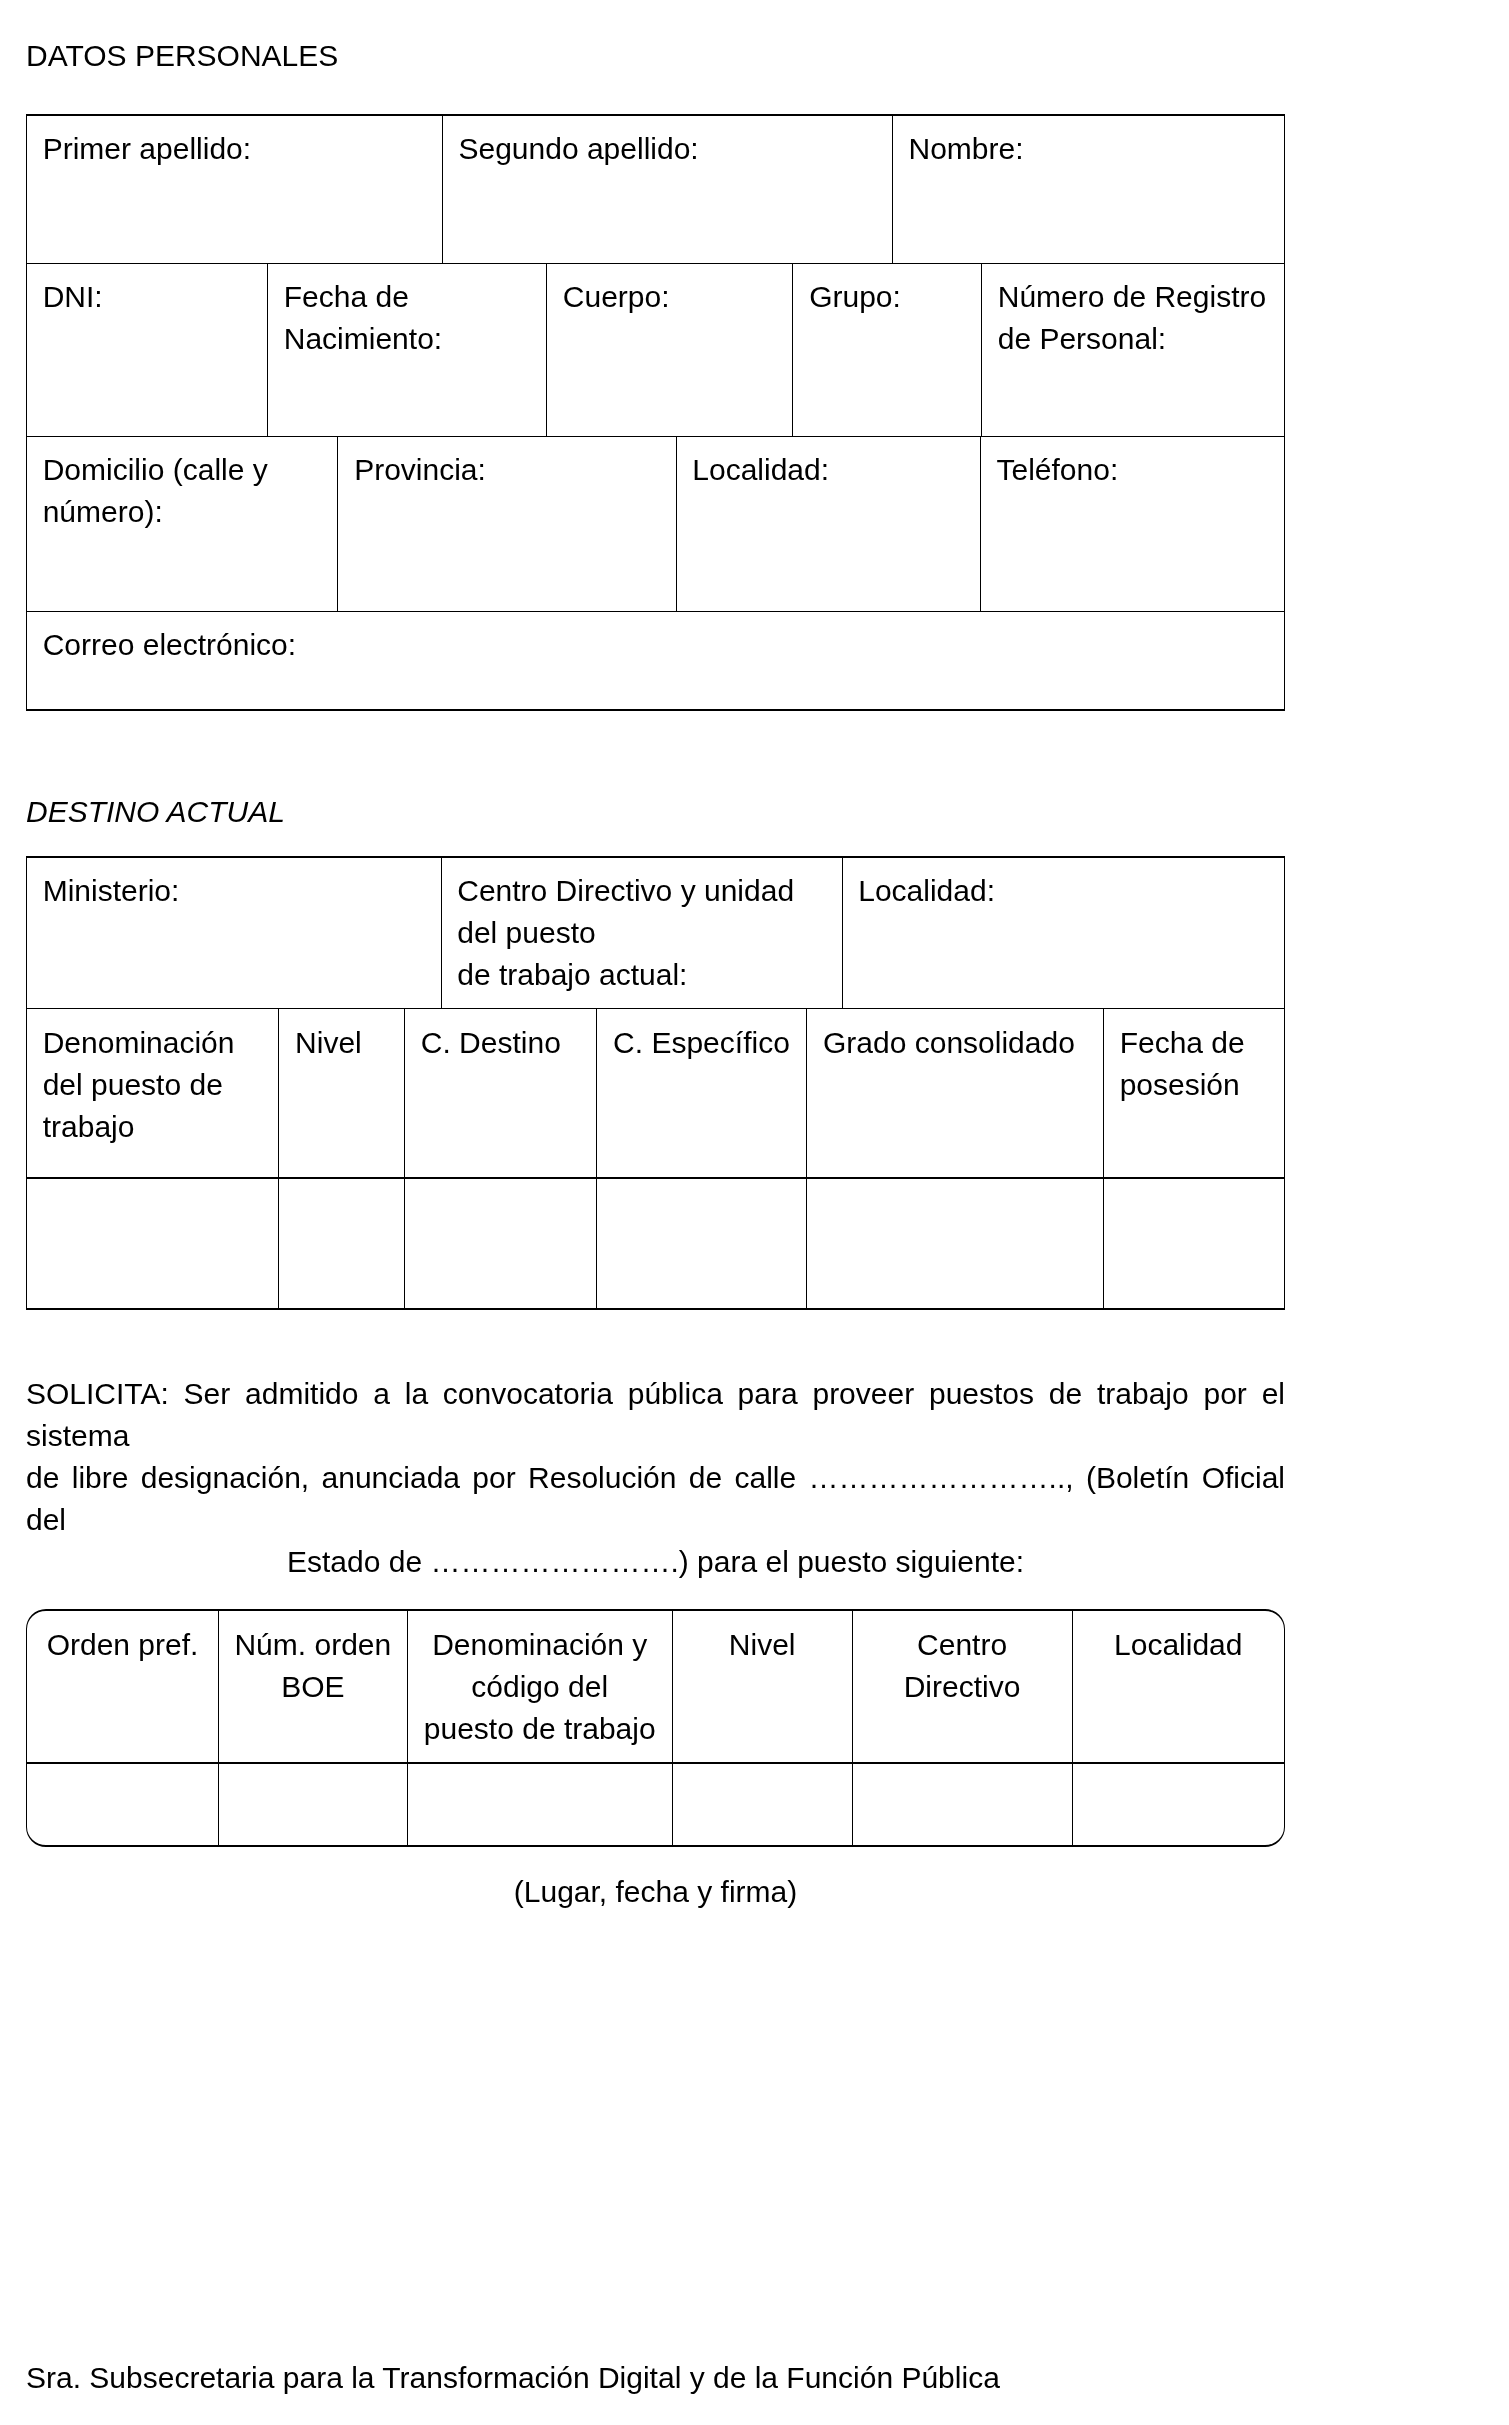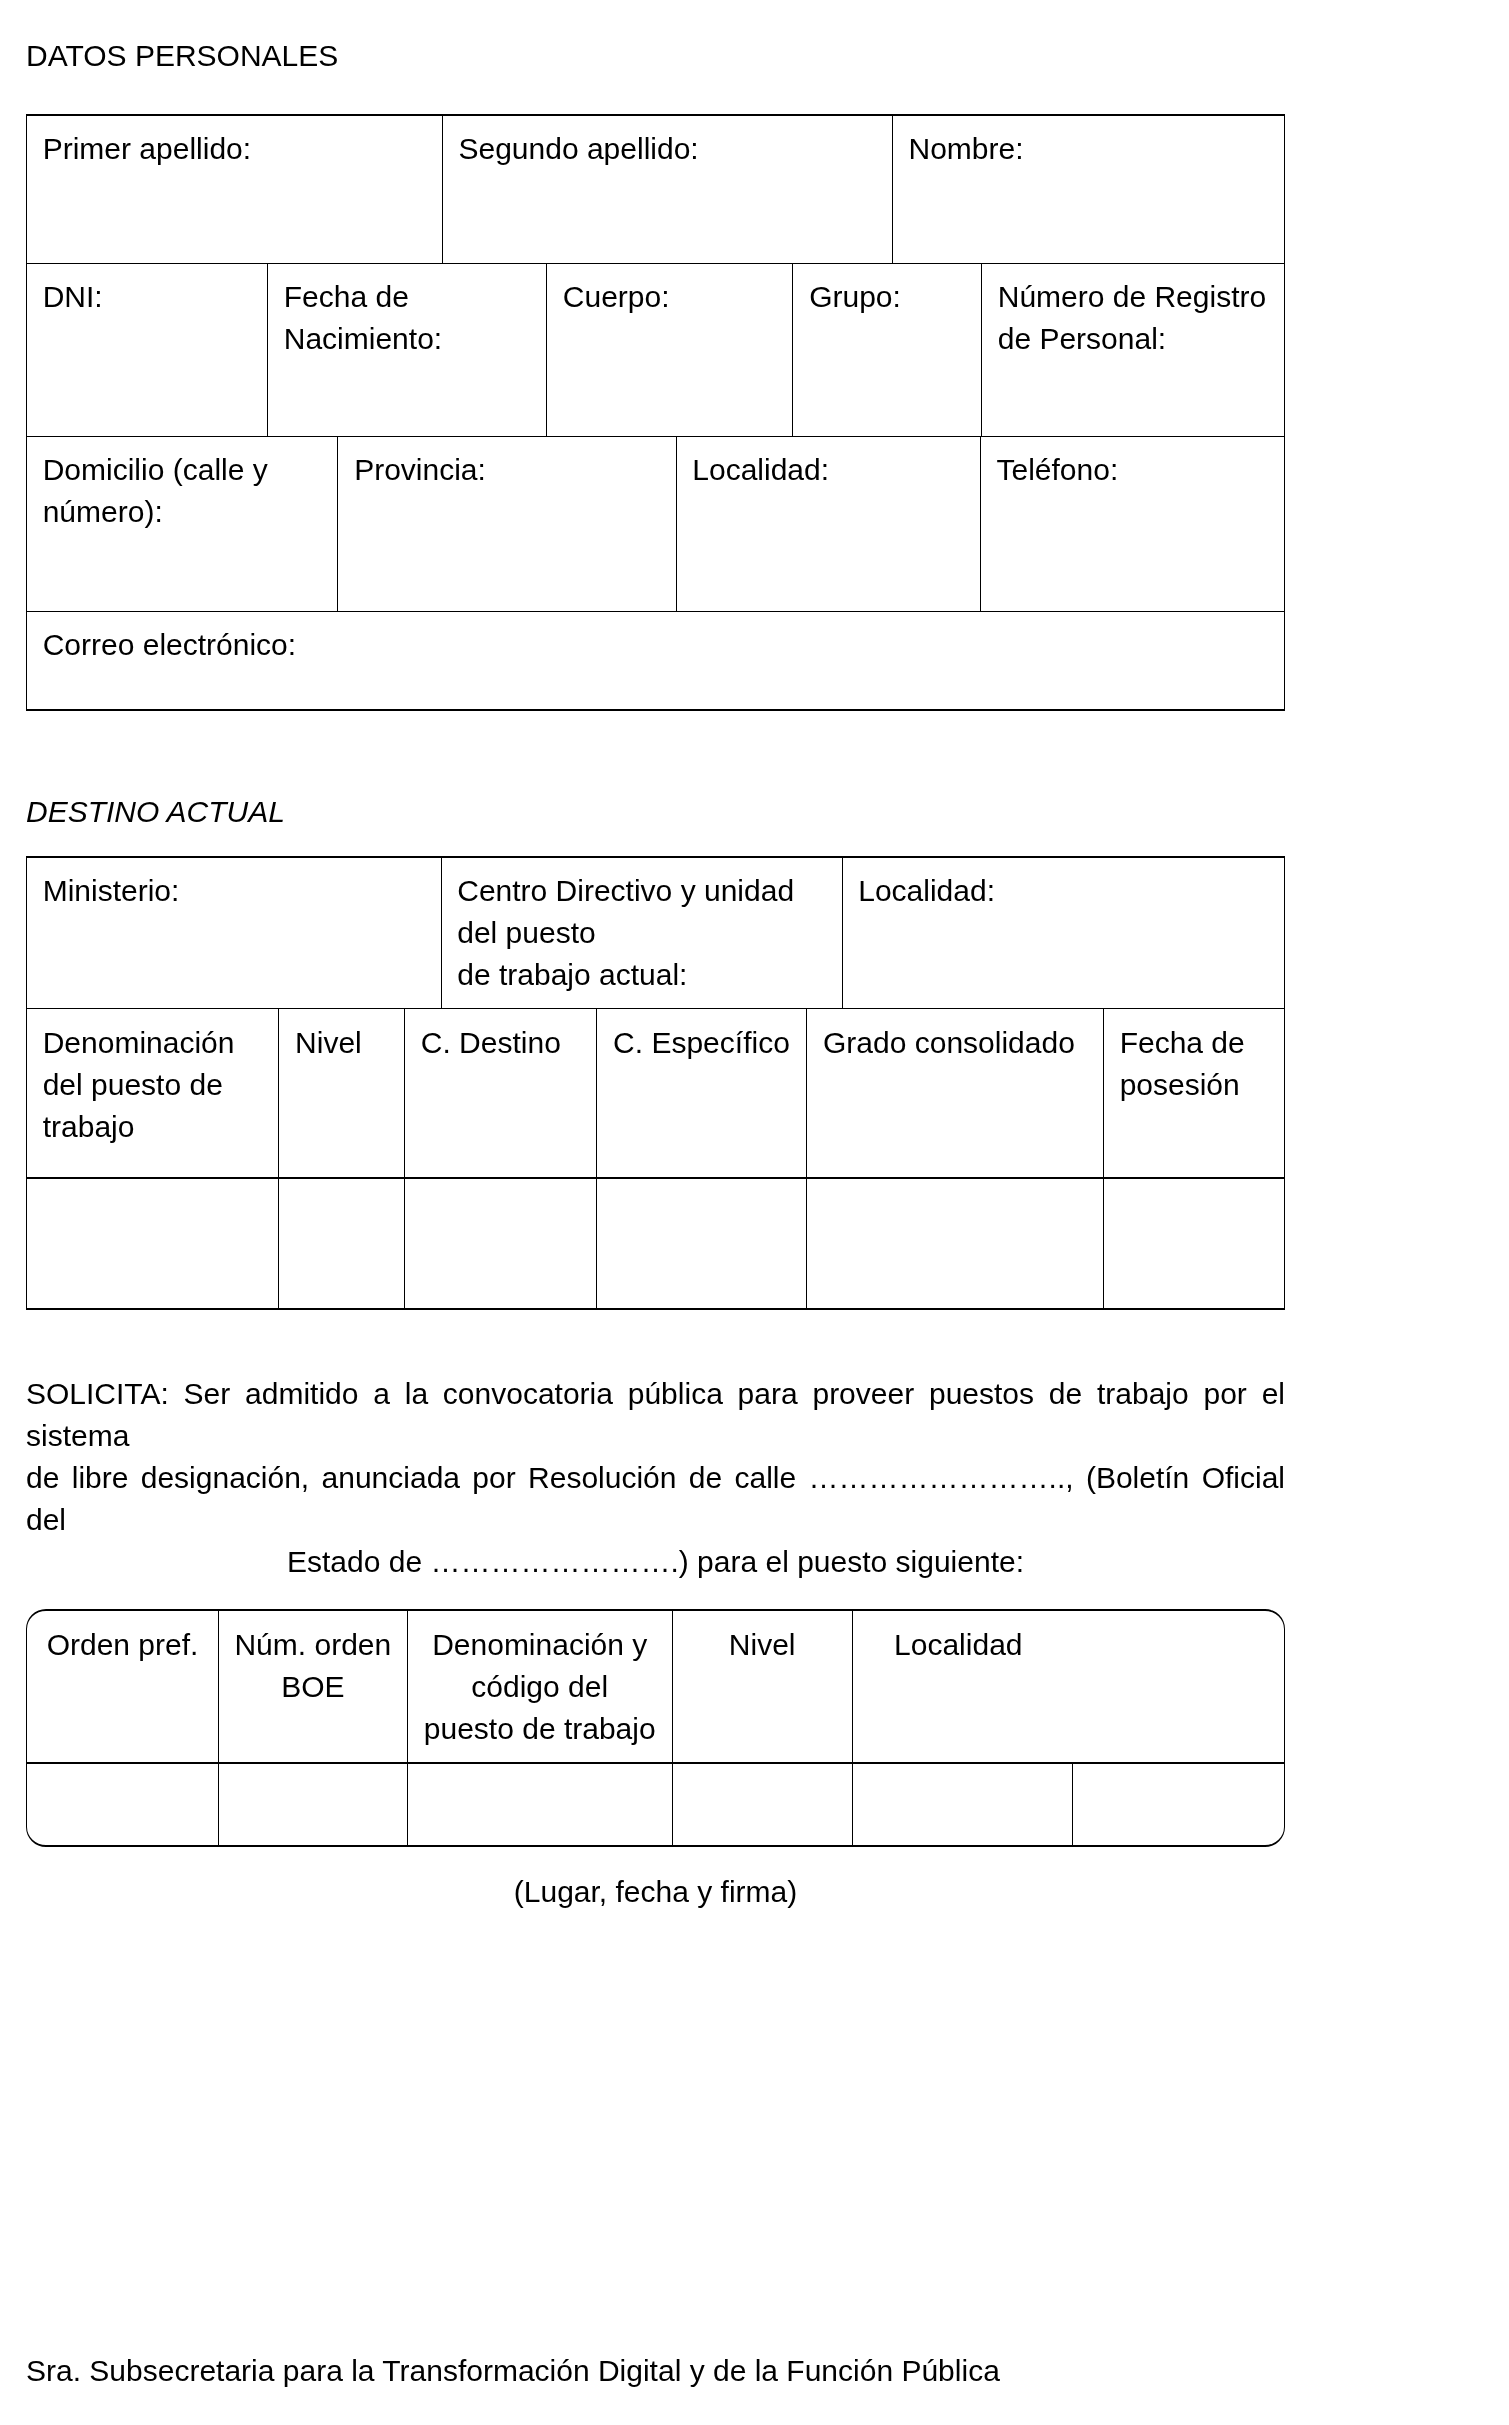--- a/index.html
+++ b/index.html
@@ -41,21 +41,21 @@
     white-space: pre-line;
   }
   .cell:first-child { border-left: none; }
   .cell.center { text-align: center; padding-left: 7px; padding-right: 7px; }
   .solicita { margin-top: 63px; }
   .solicita .jline { text-align: justify; text-align-last: justify; }
   .solicita .lline { text-align: center; }
   .puesto-table { margin-top: 26px; border-radius: 20px; }
   .fecha-line { margin-top: 70px; text-align: center; }
   .firma-line { margin-top: 24.5px; text-align: center; }
-  .destinatario { position: absolute; left: 26px; bottom: 34px; font-size: 30px; }
+  .destinatario { position: absolute; left: 26px; bottom: 27px; font-size: 30px; }
 </style>
 </head>
 <body>
 
 <div class="page">
 
   <div class="section-title">DATOS PERSONALES</div>
 
   <div class="form-table">
     <div class="trow" style="min-height:147px">
@@ -123,20 +123,22 @@
 
   <div class="form-table puesto-table">
     <div class="trow" style="min-height:131px">
       <div class="cell center" style="flex:0 0 15.2%"><span>Orden pref.</span></div>
       <div class="cell center" style="flex:0 0 15%"><span>Núm. orden
 BOE</span></div>
       <div class="cell center" style="flex:0 0 21.1%"><span>Denominación y
 código del
 puesto de trabajo</span></div>
       <div class="cell center" style="flex:0 0 14.3%"><span>Nivel</span></div>
+      <div class="cell center" style="flex:0 0 17.5%"><span>Centro
+Directivo</span></div>
       <div class="cell center" style="flex:0 0 16.9%"><span>Localidad</span></div>
     </div>
     <div class="trow thick" style="min-height:83px">
       <div class="cell" style="flex:0 0 15.2%"></div>
       <div class="cell" style="flex:0 0 15%"></div>
       <div class="cell" style="flex:0 0 21.1%"></div>
       <div class="cell" style="flex:0 0 14.3%"></div>
       <div class="cell" style="flex:0 0 17.5%"></div>
       <div class="cell" style="flex:0 0 16.9%"></div>
     </div>

